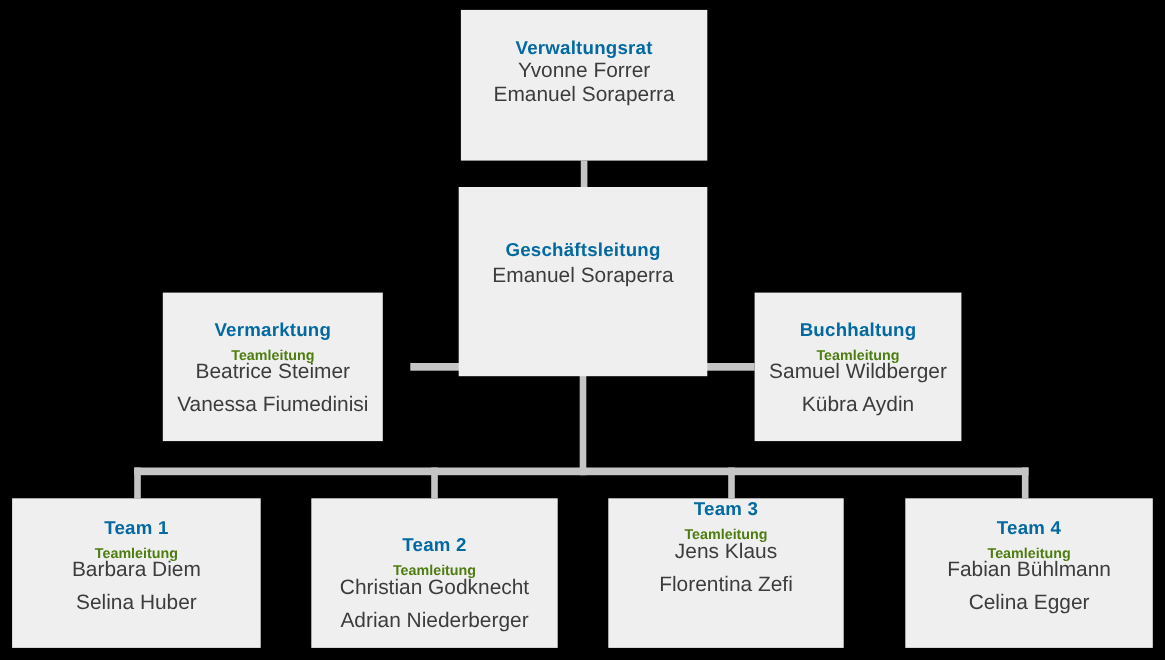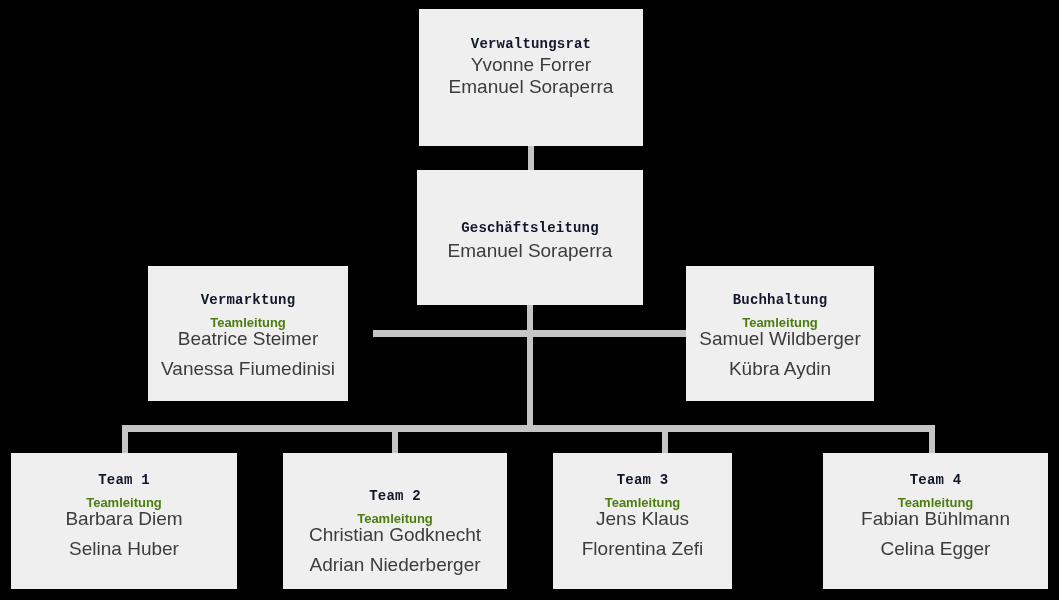--- a/index.html
+++ b/index.html
@@ -11,38 +11,38 @@
     font-family:"Liberation Sans","DejaVu Sans",sans-serif;
   }
   .box{
     position:absolute;
     background:#efefef;
     display:flex;flex-direction:column;align-items:center;
     text-align:center;
     box-sizing:border-box;
   }
   .box-title{
-    font-size:14px;font-weight:700;color:#0f172a;
-    line-height:20px;letter-spacing:.2px;font-family:Liberation Mono, monospace;
+    font-size:17px;font-weight:700;color:#0369a1;
+    line-height:20px;letter-spacing:.2px;
   }
   .role-label{
     font-size:13px;font-weight:700;color:#4d7c0f;line-height:16px;
   }
   .person{
     font-size:19px;font-weight:400;color:#3c3c3c;line-height:16px;
   }
   .person.lh22{line-height:22px;}
   
   #box-verwaltungsrat  {left:419px;top:9px;  width:224px;height:137px;padding-top:25px;}
-  #box-geschaeftsleitung{left:417px;top:170px;width:226px;height:135px;padding-top:48px;}
+  #box-geschaeftsleitung{left:417px;top:170px;width:226px;height:172px;padding-top:48px;}
   #box-vermarktung     {left:148px;top:266px;width:200px;height:135px;padding-top:24px;}
   #box-buchhaltung     {left:686px;top:266px;width:188px;height:135px;padding-top:24px;}
   #box-team1           {left:11px; top:453px;width:226px;height:136px;padding-top:17px;}
   #box-team2           {left:283px;top:453px;width:224px;height:136px;padding-top:33px;}
-  #box-team3           {left:553px;top:453px;width:179px;height:136px;padding-top:17px;}
+  #box-team3           {left:553px;top:453px;width:214px;height:136px;padding-top:0;}
   #box-team4           {left:823px;top:453px;width:225px;height:136px;padding-top:17px;}
 
   #box-verwaltungsrat .person:first-of-type{margin-top:11px;}
   #box-geschaeftsleitung .person{margin-top:2px;line-height:22px;}
   .dept .role-label, .team .role-label{margin-top:5px;}
   .dept .member, .team .member{margin-top:14px;}
 
   
   .conn{position:absolute;background:#c5c5c5;}
   #conn-v-top {left:528px;top:146px;width:6px;height:25px;}

